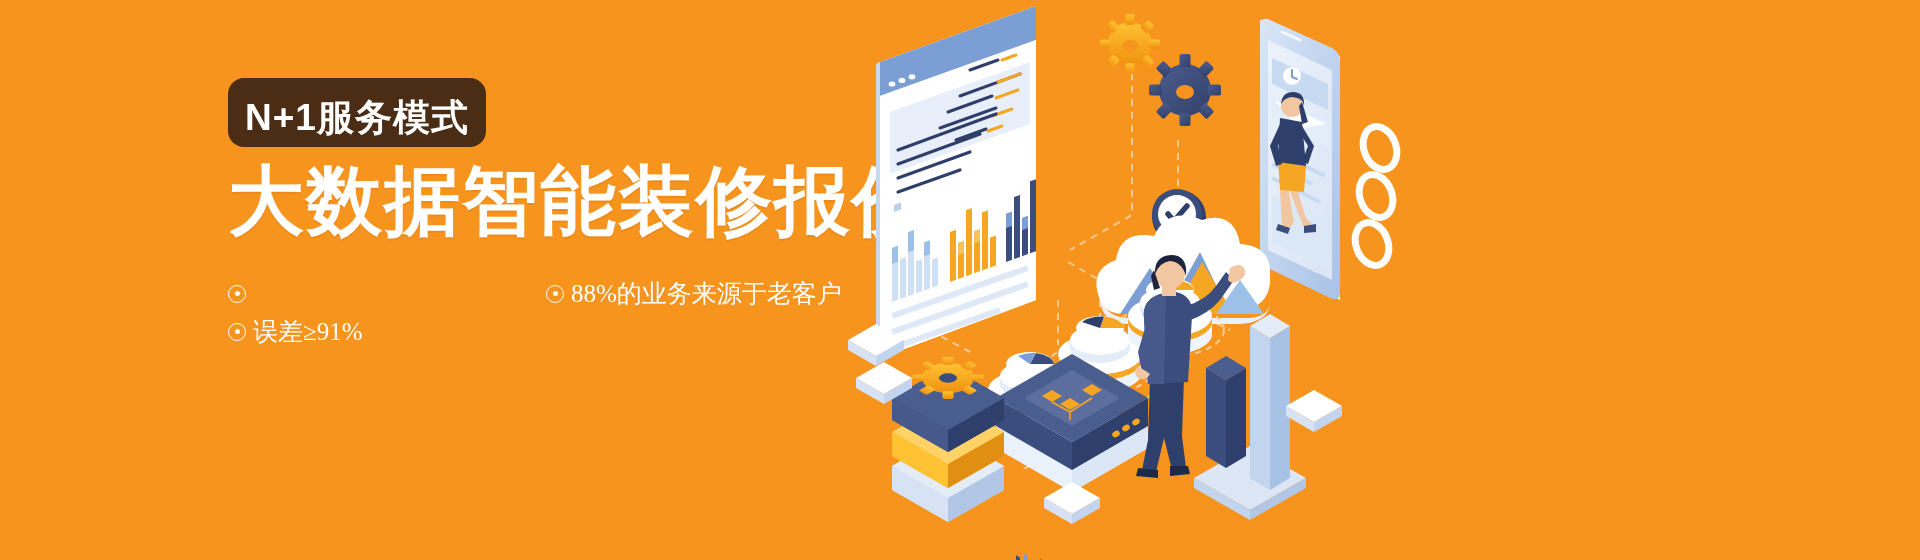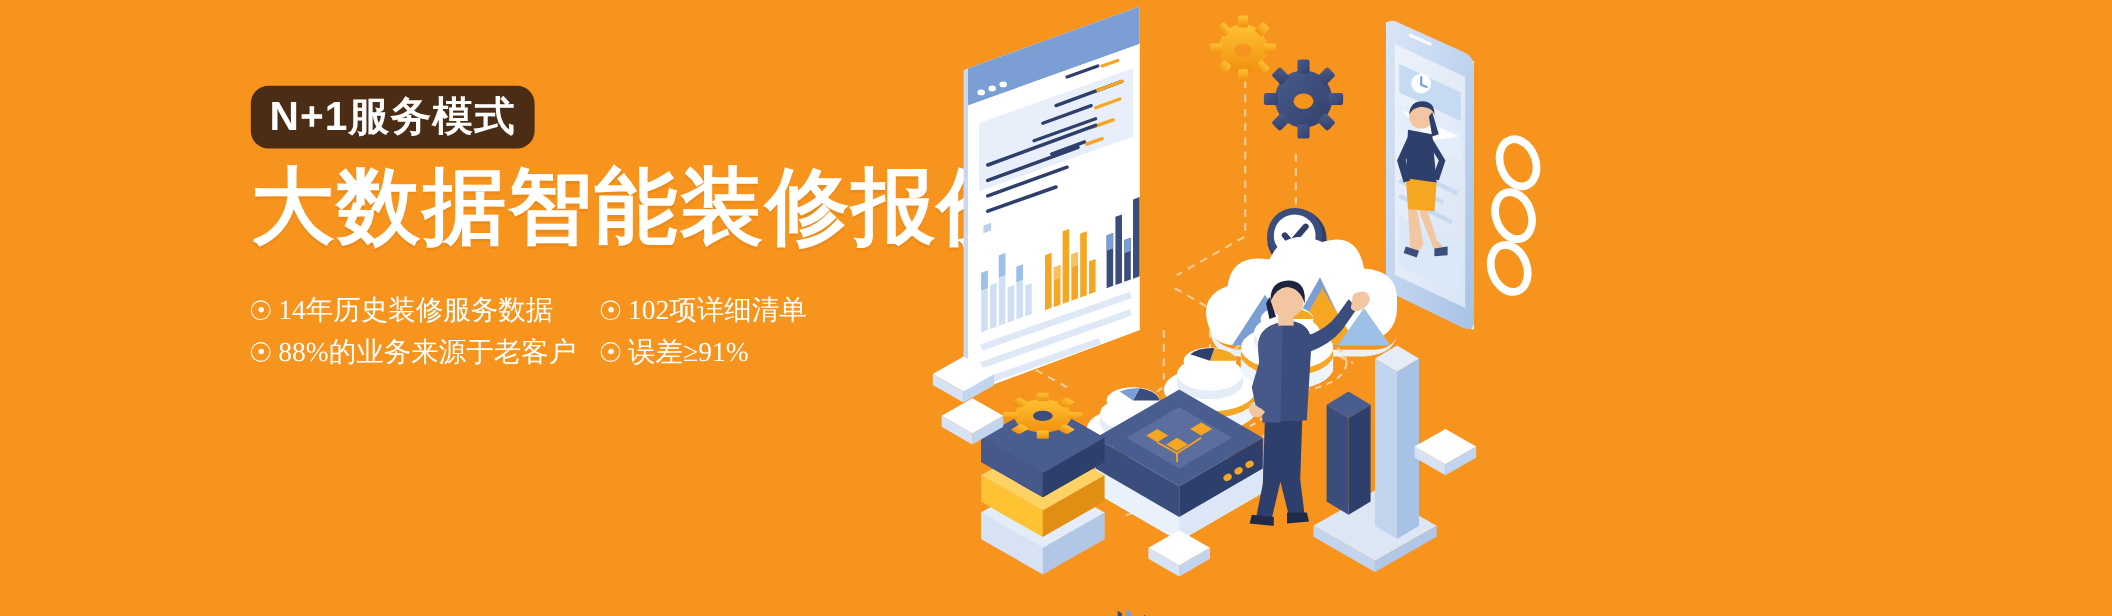--- a/index.html
+++ b/index.html
@@ -18,21 +18,21 @@
   #copy{
     position:absolute;left:228px;top:78px;width:740px;height:330px;
   }
   #badge{
     display:inline-block;
     background:#4a2d14;
     color:#ffffff;
     font-size:37px;
     font-weight:bold;
     letter-spacing:1px;
-    padding:8px 17px 9px 17px;
+    padding:20px 17px 9px 17px;
     border-radius:16px;
     line-height:1.08;
     white-space:nowrap;
   }
   #headline{
     margin-top:16px;
     color:#ffffff;
     font-size:76px;
     font-weight:bold;
     letter-spacing:2px;
@@ -84,25 +84,20 @@
 
   <div id="copy">
 
     <div id="badge">N+1服务模式</div>
 
     <div id="headline">大数据智能装修报价</div>
 
     <div id="bullets">
       <div class="bullet">
         <span class="dot"></span>
-        <span>14年历史装修服务数据</span>
-      </div>
-      <div class="bullet">
-        <span class="dot"></span>
-        <span>102项详细清单</span>
       </div>
       <div class="bullet">
         <span class="dot"></span>
         <span>88%的业务来源于老客户</span>
       </div>
       <div class="bullet">
         <span class="dot"></span>
         <span>误差≥91%</span>
       </div>
       <div class="bullet empty"></div>

